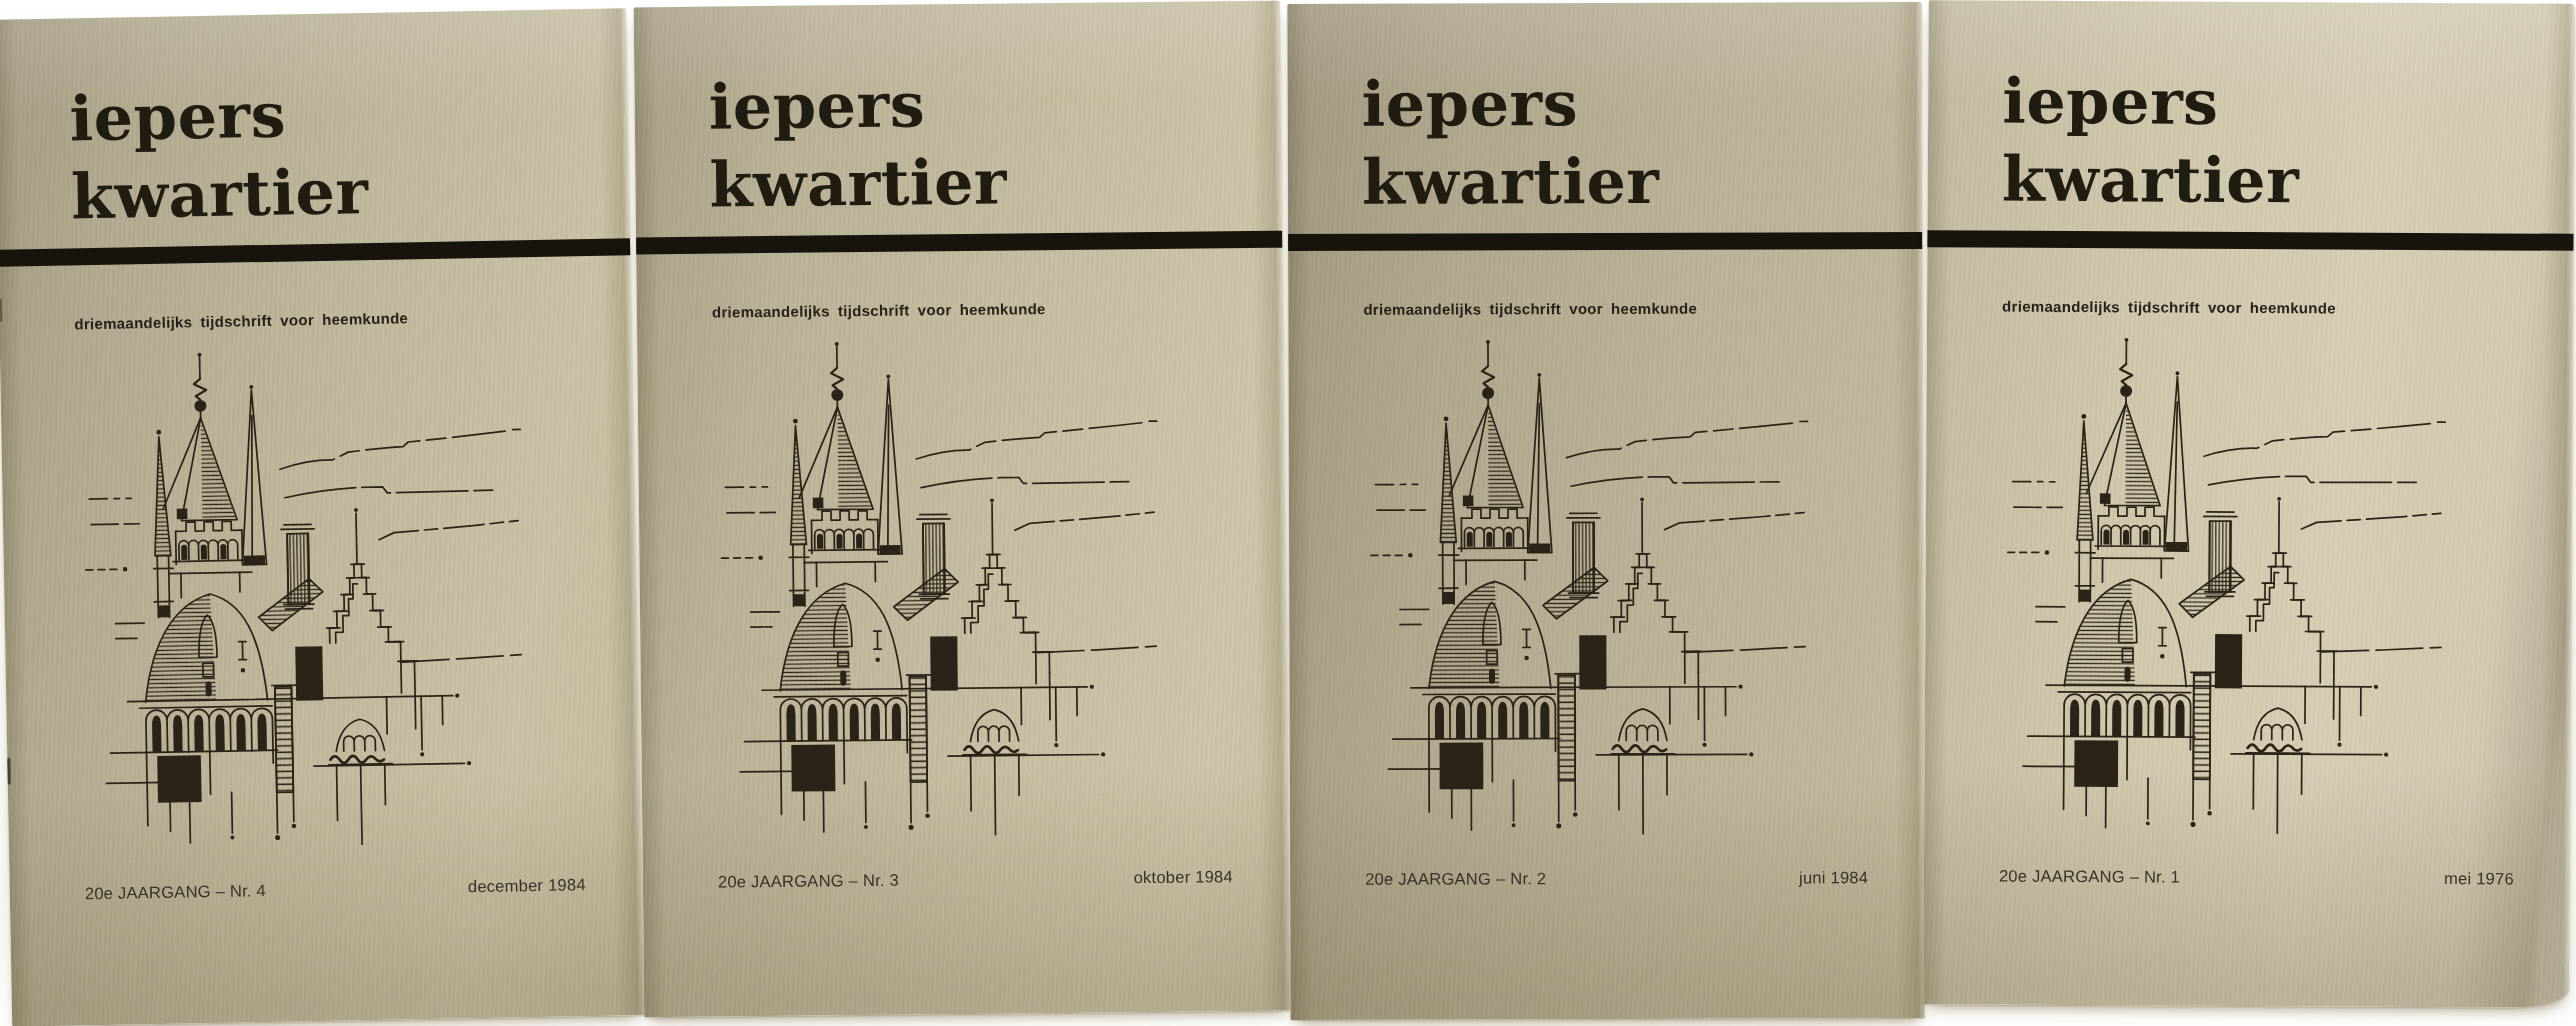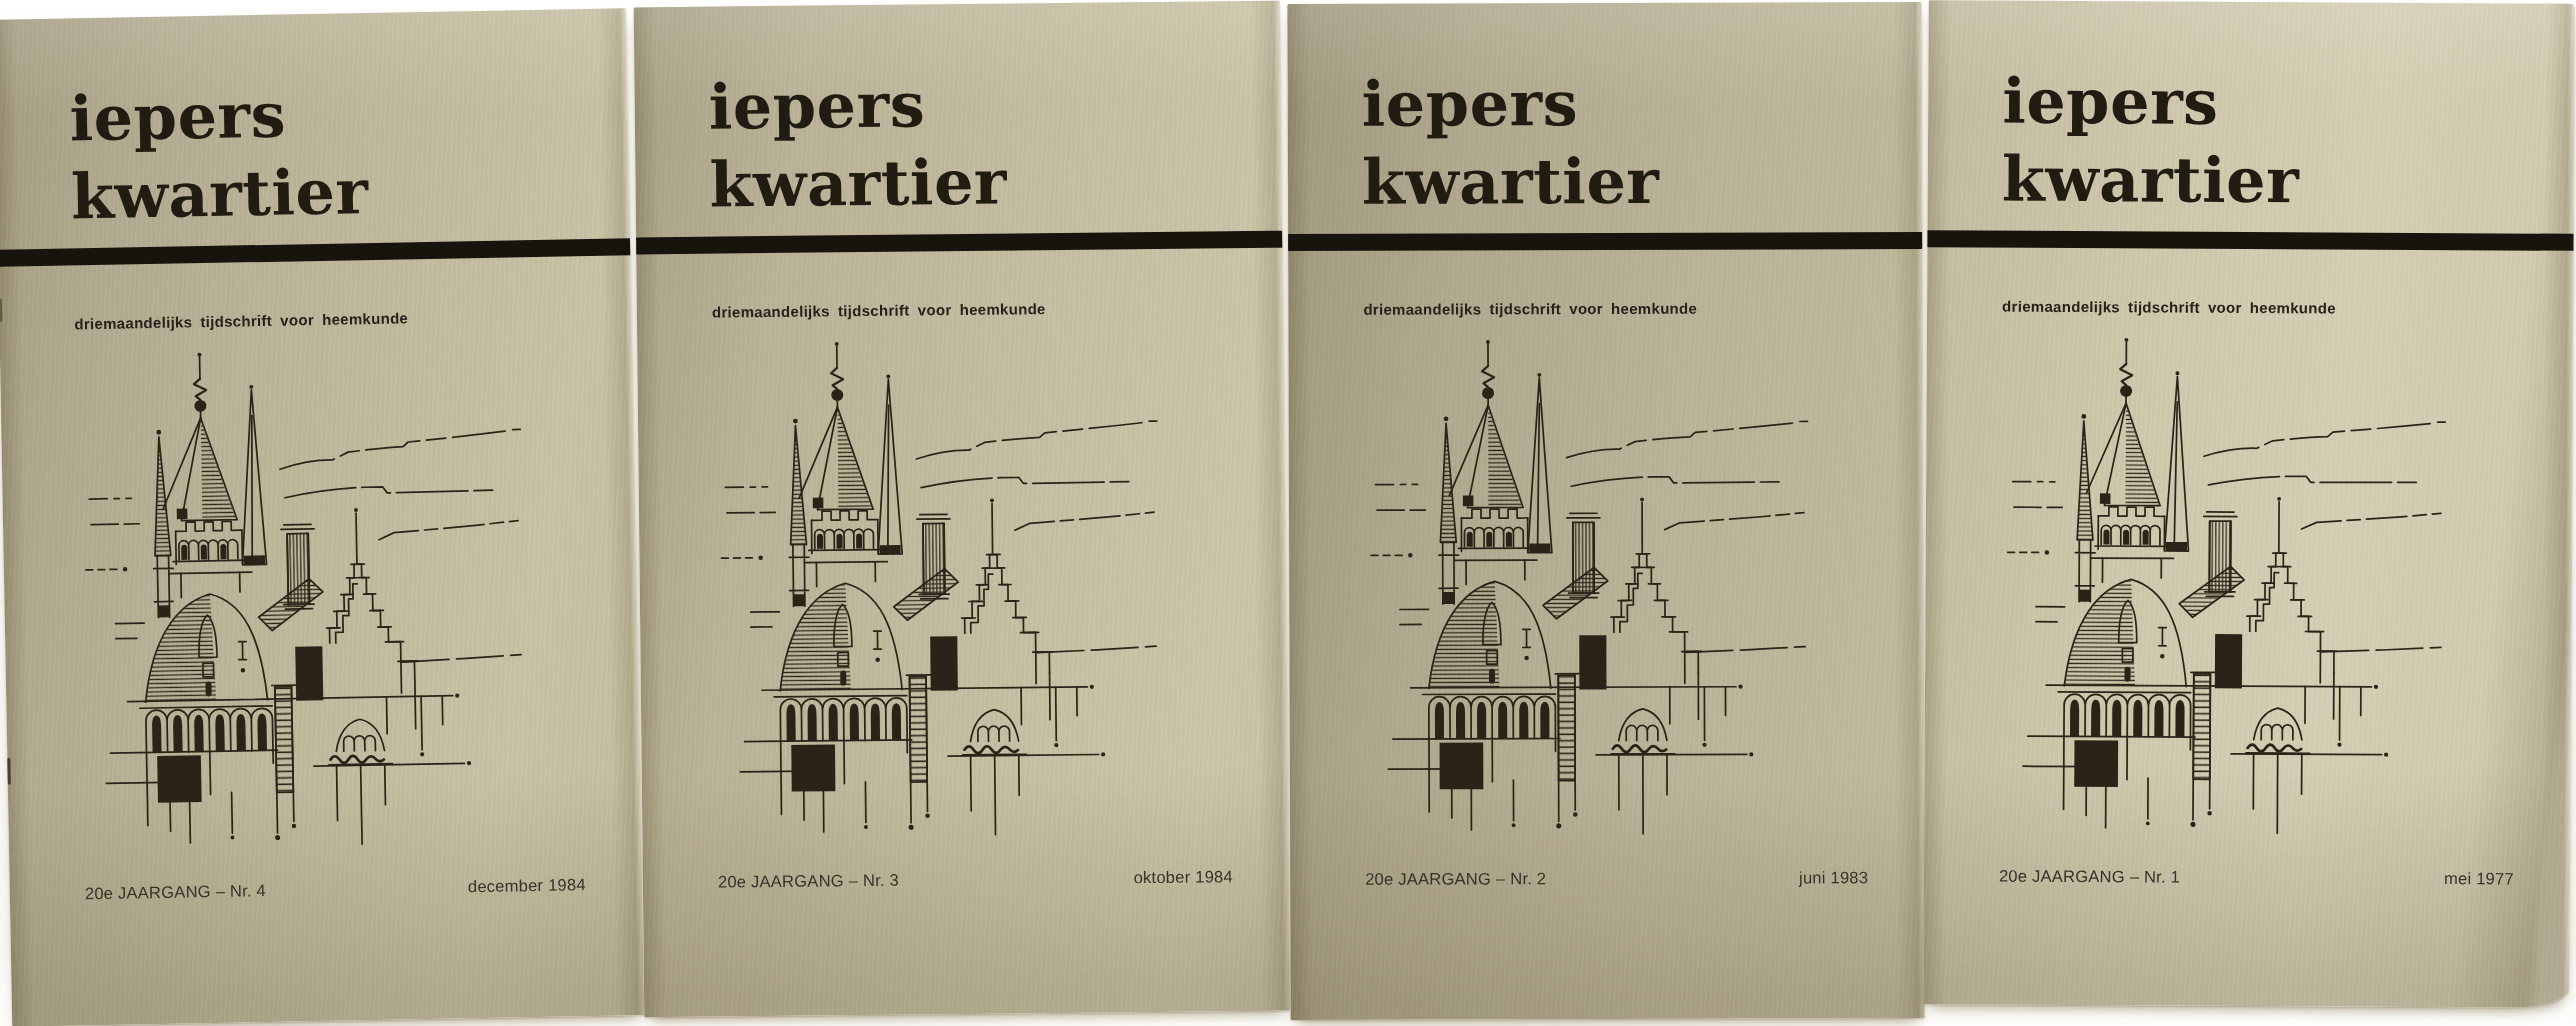--- a/index.html
+++ b/index.html
@@ -214,34 +214,34 @@
       <span class="tl">iepers</span>
       <span class="tl">kwartier</span>
     </div>
     <div class="bar"></div>
     <div class="subtitle">driemaandelijks tijdschrift voor heemkunde</div>
     <svg class="art" viewBox="0 0 660 680">
         <use href="#belfry"></use>
       </svg>
     <div class="footer">
       <span>20e JAARGANG – Nr. 2</span>
-      <span>juni 1983</span>
+      <span>juni 1984</span>
     </div>
   </div>
 
   <div class="cover c4">
     <div class="title">
       <span class="tl">iepers</span>
       <span class="tl">kwartier</span>
     </div>
     <div class="bar"></div>
     <div class="subtitle">driemaandelijks tijdschrift voor heemkunde</div>
     <svg class="art" viewBox="0 0 660 680">
         <use href="#belfry"></use>
       </svg>
     <div class="footer">
       <span>20e JAARGANG – Nr. 1</span>
-      <span>mei 1977</span>
+      <span>mei 1976</span>
     </div>
   </div>
 
 </div>
 
 
 </body></html>

